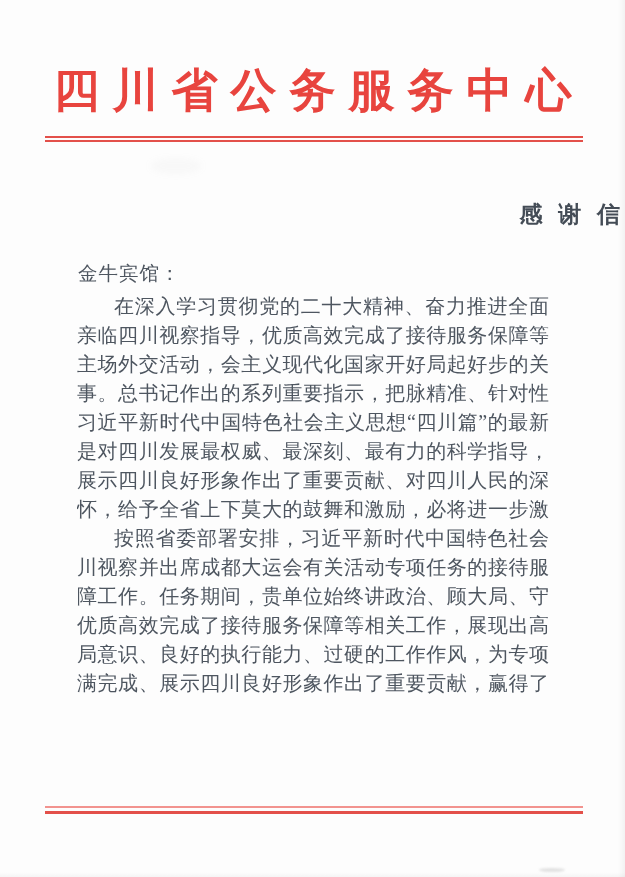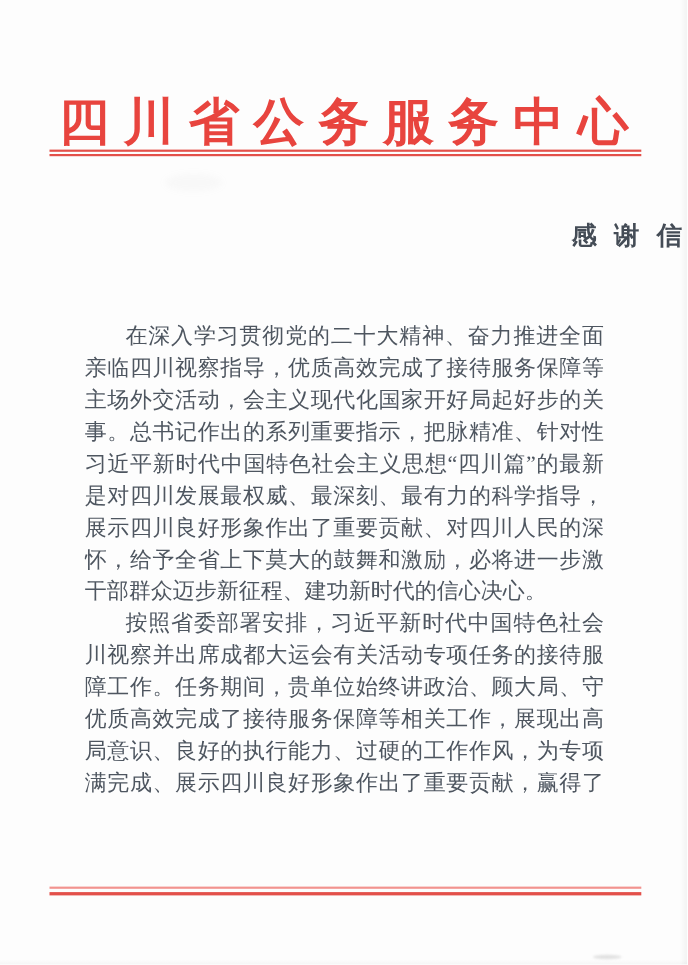--- a/index.html
+++ b/index.html
@@ -25,21 +25,21 @@
     background: linear-gradient(to right, rgba(0,0,0,0), rgba(0,0,0,0.045));
     pointer-events: none;
   }
   .edge-shade-bottom {
     position: absolute; left: 0; right: 0; bottom: 0; height: 5px;
     background: linear-gradient(to bottom, rgba(0,0,0,0), rgba(0,0,0,0.03));
     pointer-events: none;
   }
   .letterhead {
     position: absolute;
-    top: 80px; left: 0; width: 100%;
+    top: 60px; left: 0; width: 100%;
     text-align: center;
     color: var(--accent-red);
     font-weight: bold;
     font-size: 46px;
     letter-spacing: 13px;
     text-indent: 13px;
     white-space: nowrap;
   }
   .rule { position: absolute; left: 45px; width: 538px; }
   .rule-top { top: 136px; }
@@ -107,32 +107,32 @@
 
   <div class="rule rule-top">
     <div class="r1"></div>
     <div class="r2"></div>
   </div>
 
   <div class="smudge-mid"></div>
 
   <div class="doc-title">感 谢 信</div>
 
+  <div class="salutation">金牛宾馆：</div>
 
   <div class="body-text">
     <div>
       <div class="line indent">在深入学习贯彻党的二十大精神、奋力推进全面建设社</div>
       <div class="line">亲临四川视察指导，优质高效完成了接待服务保障等相关工作</div>
       <div class="line">主场外交活动，会主义现代化国家开好局起好步的关键时期</div>
       <div class="line">事。总书记作出的系列重要指示，把脉精准、针对性强，是</div>
       <div class="line">习近平新时代中国特色社会主义思想“四川篇”的最新发展，</div>
       <div class="line">是对四川发展最权威、最深刻、最有力的科学指导，充分体</div>
       <div class="line">展示四川良好形象作出了重要贡献、对四川人民的深切关</div>
       <div class="line">怀，给予全省上下莫大的鼓舞和激励，必将进一步激发全省</div>
-      <div class="line para-end">干部群众迈步新征程、建功新时代的信心决心。</div>
     </div>
     <div>
       <div class="line indent">按照省委部署安排，习近平新时代中国特色社会主义思想</div>
       <div class="line">川视察并出席成都大运会有关活动专项任务的接待服务保</div>
       <div class="line">障工作。任务期间，贵单位始终讲政治、顾大局、守纪律，</div>
       <div class="line">优质高效完成了接待服务保障等相关工作，展现出高度的大</div>
       <div class="line">局意识、良好的执行能力、过硬的工作作风，为专项任务圆</div>
       <div class="line">满完成、展示四川良好形象作出了重要贡献，赢得了来川领</div>
     </div>
   </div>

